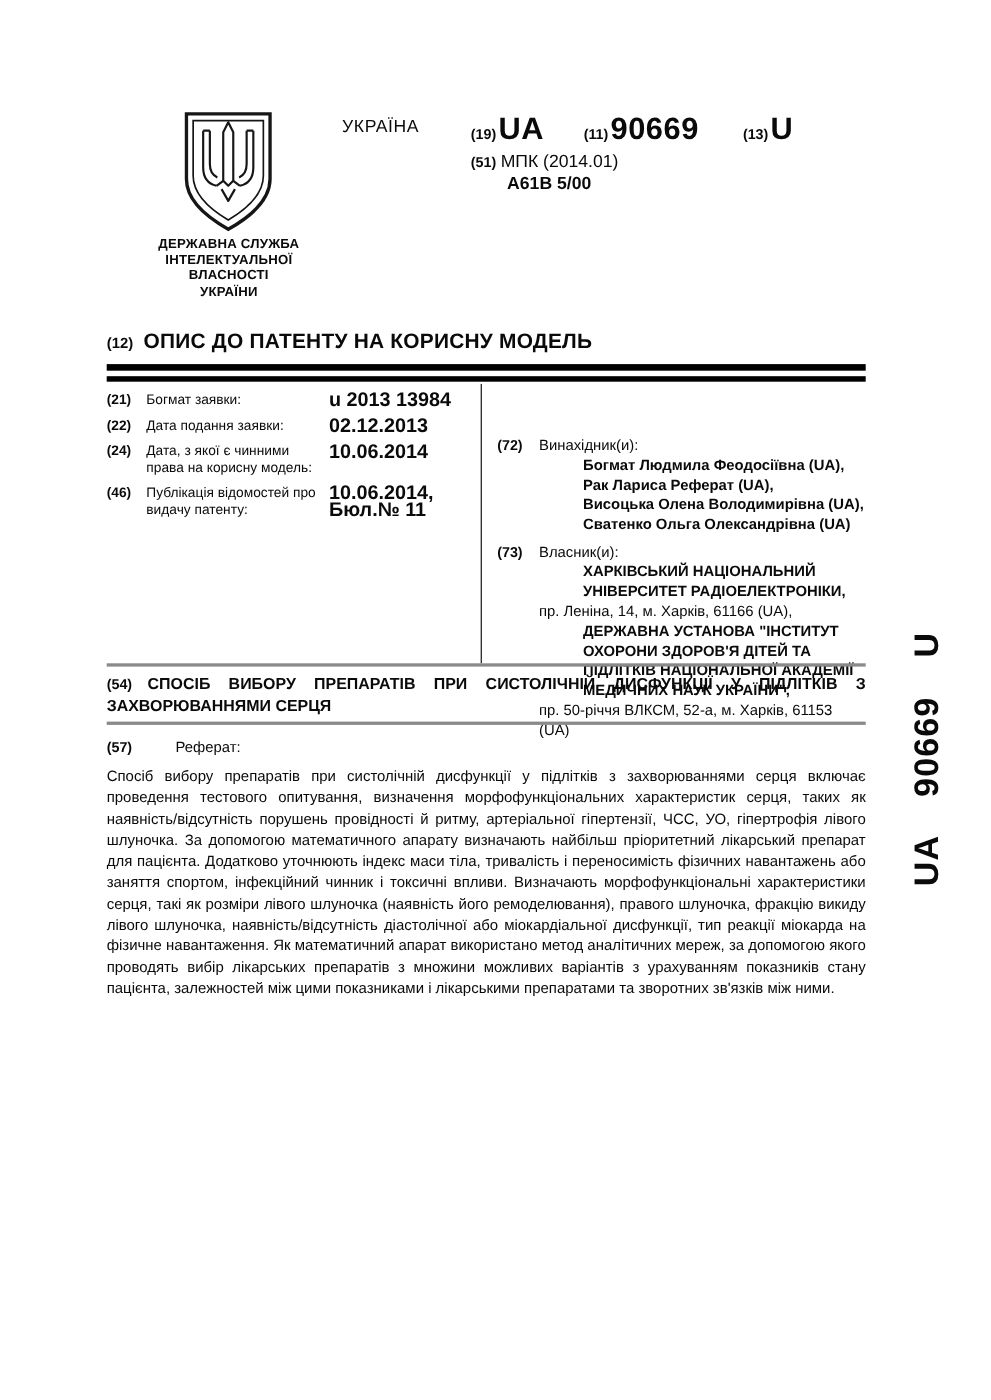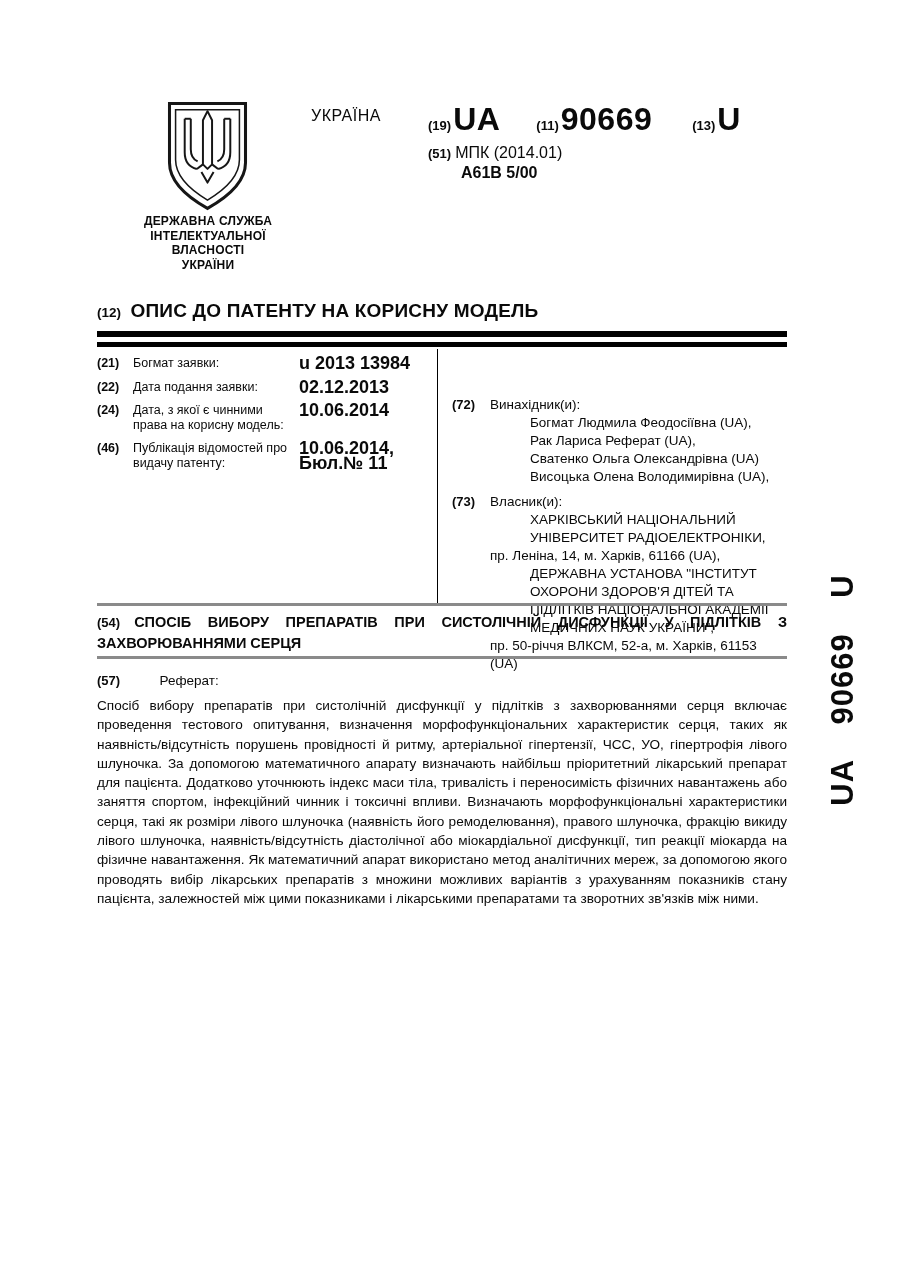--- a/index.html
+++ b/index.html
@@ -7,21 +7,21 @@
   .page{position:relative;width:901px;height:1273px;background:#ffffff;overflow:hidden;}
 
   
   .emblem{position:absolute;left:149px;top:99px;width:117px;height:114px;}
   .agency{position:absolute;left:102px;top:214px;width:212px;text-align:center;
           font-weight:bold;font-size:12px;line-height:14.5px;letter-spacing:.2px;}
   .country{position:absolute;left:295px;top:107px;font-weight:normal;font-size:16px;letter-spacing:.5px;margin-left:16px;}
   .codes{position:absolute;left:428px;top:101px;width:360px;}
   .codes-line1{display:flex;align-items:baseline;white-space:nowrap;}
   .small-code{font-weight:bold;font-size:13px;}
-  .big-val{font-weight:bold;font-size:32px;letter-spacing:.5px;margin-left:2px;}
+  .big-val{font-weight:bold;font-size:28px;letter-spacing:.5px;margin-left:2px;}
   .gap1{margin-left:36px;}
   .gap2{margin-left:40px;}
   .codes-line2{margin-top:6px;display:flex;align-items:baseline;}
   .ipc-ed{font-size:16px;margin-left:4px;}
   .ipc-class{margin-top:2px;margin-left:33px;font-weight:bold;font-size:16px;}
 
   
   .doc-title{position:absolute;left:97px;top:300px;white-space:nowrap;}
   .doc-title .code{font-weight:bold;font-size:13.5px;}
   .doc-title .txt{font-weight:bold;font-size:19px;margin-left:5px;letter-spacing:.2px;}
@@ -35,21 +35,21 @@
   .vdivider{position:absolute;left:340px;top:-3px;width:1px;height:254px;background:#000;}
   .bib-left{position:absolute;left:0;top:4px;width:330px;}
   .bib-row{display:flex;margin-bottom:9px;}
   .b-code{width:36px;font-weight:bold;font-size:12.5px;line-height:14.5px;flex:none;}
   .b-label{width:162px;font-size:12.5px;line-height:14.5px;flex:none;padding-right:4px;}
   .b-value{flex:1;font-weight:bold;font-size:18px;line-height:14.5px;}
   .bib-right{position:absolute;left:355px;top:4px;width:335px;font-size:13.5px;line-height:18px;margin-top:40px;}
   .r-sec{display:flex;}
   .r-code{width:38px;font-weight:bold;font-size:13px;flex:none;}
   .r-body{flex:1;}
-  .bold{font-weight:normal;padding-left:40px;}
+  .bold{font-weight:bold;padding-left:40px;}
   .owners-sec{margin-top:7px;}
 
   
   .title54{position:absolute;left:97px;top:612px;width:690px;
            font-weight:bold;font-size:14.5px;line-height:20px;text-align:justify;}
   .title54 .code{font-size:13px;margin-right:14px;}
   .abstract-head{position:absolute;left:97px;top:671px;}
   .abstract-head .code{font-weight:bold;font-size:13px;}
   .abstract-head .lbl{font-size:13.5px;margin-left:4px;padding-left:31px;}
   .abstract{position:absolute;left:97px;top:696px;width:690px;
@@ -141,22 +141,22 @@
       </div>
     </div>
 
     <div class="bib-right">
       <div class="r-sec">
         <span class="r-code">(72)</span>
         <div class="r-body">
           <div>Винахідник(и):</div>
           <div class="bold">Богмат Людмила Феодосіївна (UA),</div>
           <div class="bold">Рак Лариса Реферат (UA),</div>
+          <div class="bold">Висоцька Олена Володимирівна (UA),</div>
           <div class="bold">Сватенко Ольга Олександрівна (UA)</div>
-          <div class="bold">Висоцька Олена Володимирівна (UA),</div>
         </div>
       </div>
       <div class="r-sec owners-sec">
         <span class="r-code">(73)</span>
         <div class="r-body">
           <div>Власник(и):</div>
           <div class="bold">ХАРКІВСЬКИЙ НАЦІОНАЛЬНИЙ УНІВЕРСИТЕТ РАДІОЕЛЕКТРОНІКИ,</div>
           <div>пр. Леніна, 14, м. Харків, 61166 (UA),</div>
           <div class="bold">ДЕРЖАВНА УСТАНОВА "ІНСТИТУТ ОХОРОНИ ЗДОРОВ'Я ДІТЕЙ ТА ПІДЛІТКІВ НАЦІОНАЛЬНОЇ АКАДЕМІЇ МЕДИЧНИХ НАУК УКРАЇНИ",</div>
           <div>пр. 50-річчя ВЛКСМ, 52-а, м. Харків, 61153 (UA)</div>

